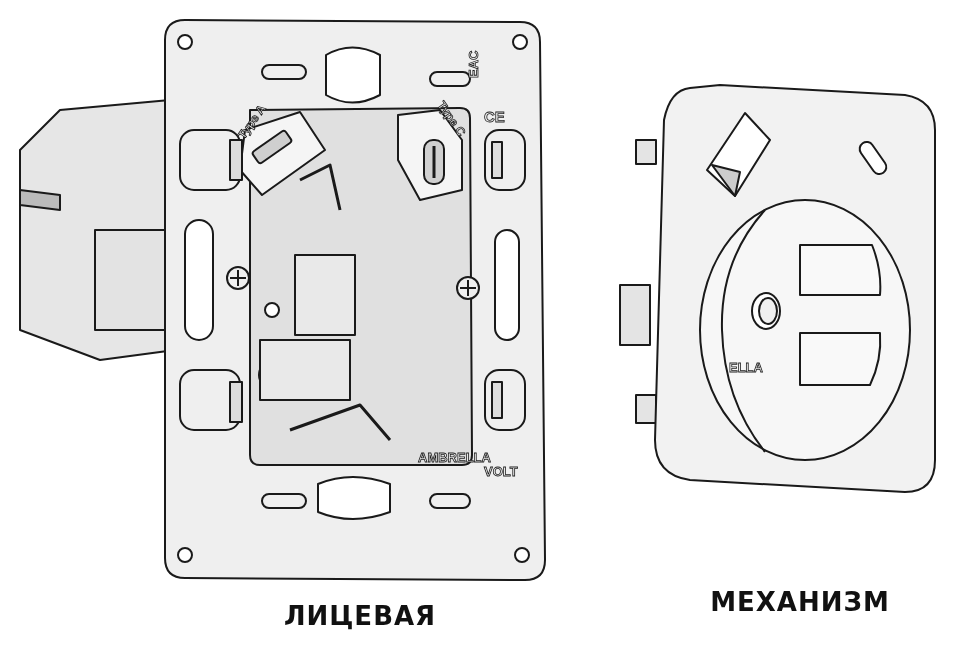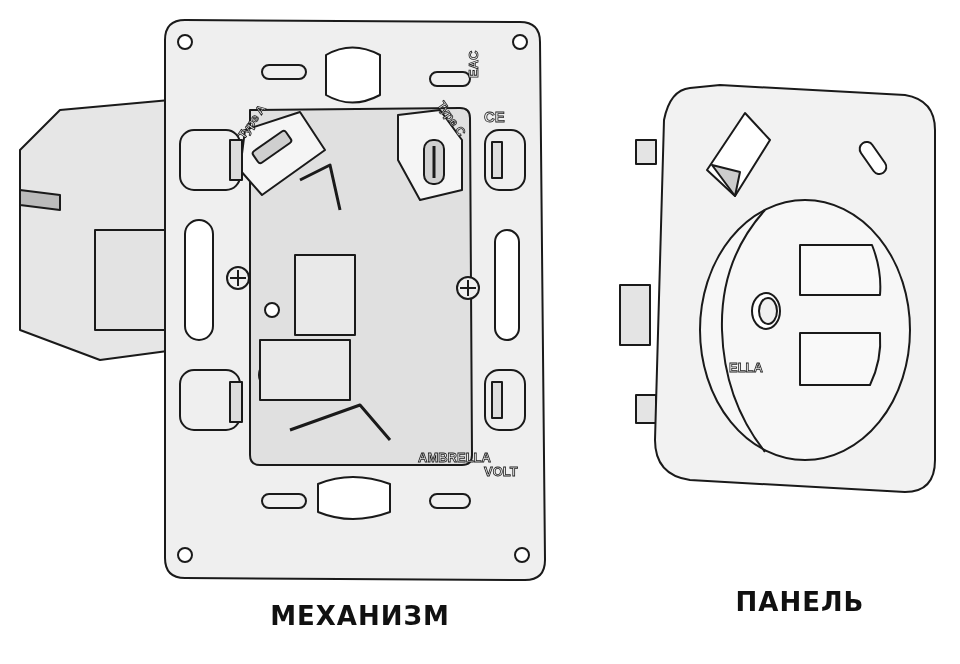--- a/index.html
+++ b/index.html
@@ -105,17 +105,17 @@
 
       <path d="M800 245 L872 245 Q882 270 880 295 L800 295 Z" fill="#f9f9f9"></path>
       <path d="M800 333 L880 333 Q882 360 870 385 L800 385 Z" fill="#f9f9f9"></path>
 
       <ellipse cx="766" cy="311" rx="14" ry="18" fill="#fff"></ellipse>
       <ellipse cx="768" cy="311" rx="9" ry="13" fill="#f0f0f0"></ellipse>
     </g>
     <text x="729" y="372" font-family="Liberation Sans, sans-serif" font-weight="bold" font-size="13" fill="#f2f2f2" stroke="#1a1a1a" stroke-width="0.8">ELLA</text>
   </svg>
 
-  <div class="caption cap-mech">МЕХАНИЗМ</div>
+  <div class="caption cap-mech">ЛИЦЕВАЯ</div>
   <div class="caption cap-panel">
-    <div>ПАНЕЛЬ</div>
+    <div>МЕХАНИЗМ</div>
   </div>
 </div>
 
 </body></html>

